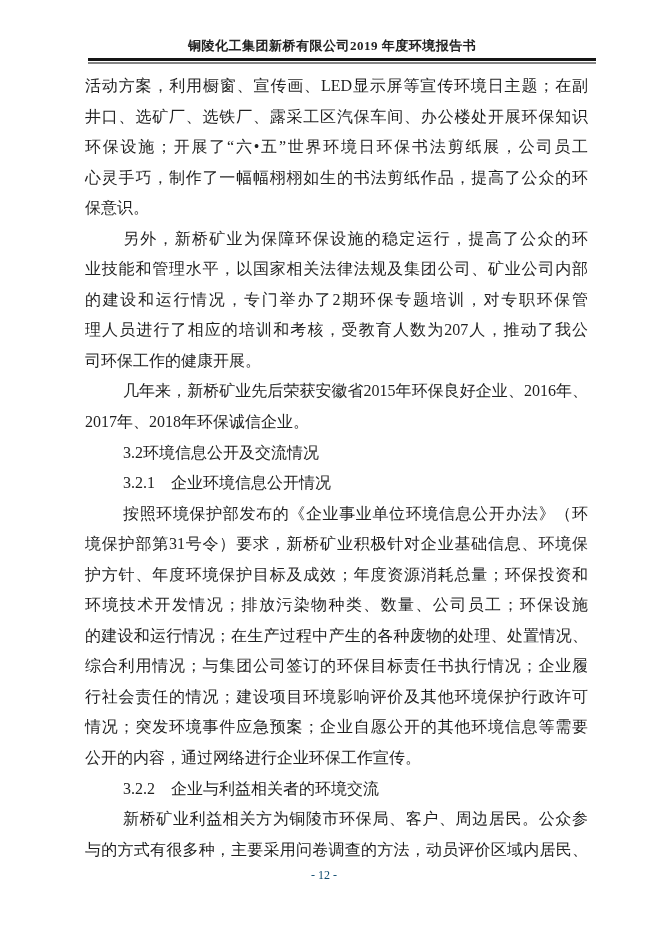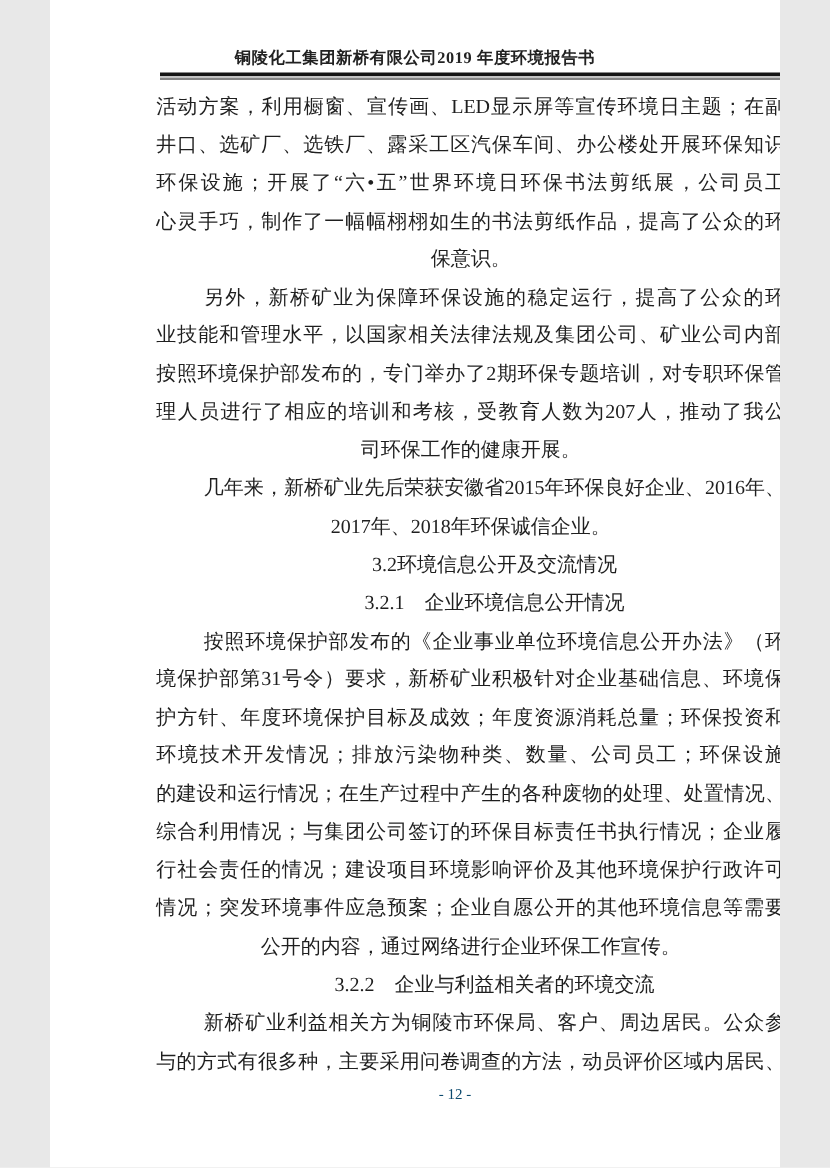--- a/index.html
+++ b/index.html
@@ -4,21 +4,21 @@
 <style>
   :root{
     --text:#1f1f1f;
     --background:#ffffff;
     --rule-dark:#151515;
     --rule-light:#858585;
   }
   html,body{margin:0;padding:0;background:#e8e8e8;}
   .page{
     position:relative;
-    width:584px;height:934px;
+    width:664px;height:934px;
     margin:0 auto;
     background:var(--background);
     font-family:"Liberation Serif","DejaVu Serif",serif;
     color:var(--text);
     overflow:hidden;
   }
   .header-title{
     position:absolute;top:38px;left:0;width:100%;
     text-align:center;
     font-size:13px;font-weight:700;letter-spacing:0.5px;
@@ -29,21 +29,21 @@
     position:absolute;top:58px;left:88px;width:508px;
   }
   .rule-thick{height:3px;background:var(--rule-dark);}
   .rule-thin{height:2px;background:var(--rule-light);margin-top:1px;}
   .doc-body{
     position:absolute;top:71px;left:85px;width:503px;
     font-size:16px;
   }
   .line{
     height:30.55px;line-height:30.55px;
-    text-align:center;
+    text-align:left;
     color:var(--text);
   }
   .line.fill{
     text-align:justify;
     text-align-last:justify;
   }
   .line.indent{
     padding-left:38px;
   }
   .footer{
@@ -66,21 +66,21 @@
   </div>
 
   <div class="doc-body">
       <div class="line fill">活动方案，利用橱窗、宣传画、LED显示屏等宣传环境日主题；在副</div>
       <div class="line fill">井口、选矿厂、选铁厂、露采工区汽保车间、办公楼处开展环保知识</div>
       <div class="line fill">环保设施；开展了“六•五”世界环境日环保书法剪纸展，公司员工</div>
       <div class="line fill">心灵手巧，制作了一幅幅栩栩如生的书法剪纸作品，提高了公众的环</div>
       <div class="line">保意识。</div>
       <div class="line indent fill">另外，新桥矿业为保障环保设施的稳定运行，提高了公众的环</div>
       <div class="line fill">业技能和管理水平，以国家相关法律法规及集团公司、矿业公司内部</div>
-      <div class="line fill">按照环境保护部发布的，专门举办了2期环保专题培训，对专职环保管</div>
+      <div class="line fill">的建设和运行情况，专门举办了2期环保专题培训，对专职环保管</div>
       <div class="line fill">理人员进行了相应的培训和考核，受教育人数为207人，推动了我公</div>
       <div class="line">司环保工作的健康开展。</div>
       <div class="line indent fill">几年来，新桥矿业先后荣获安徽省2015年环保良好企业、2016年、</div>
       <div class="line">2017年、2018年环保诚信企业。</div>
       <div class="line indent">3.2环境信息公开及交流情况</div>
       <div class="line indent">3.2.1　企业环境信息公开情况</div>
       <div class="line indent fill">按照环境保护部发布的《企业事业单位环境信息公开办法》（环</div>
       <div class="line fill">境保护部第31号令）要求，新桥矿业积极针对企业基础信息、环境保</div>
       <div class="line fill">护方针、年度环境保护目标及成效；年度资源消耗总量；环保投资和</div>
       <div class="line fill">环境技术开发情况；排放污染物种类、数量、公司员工；环保设施</div>

